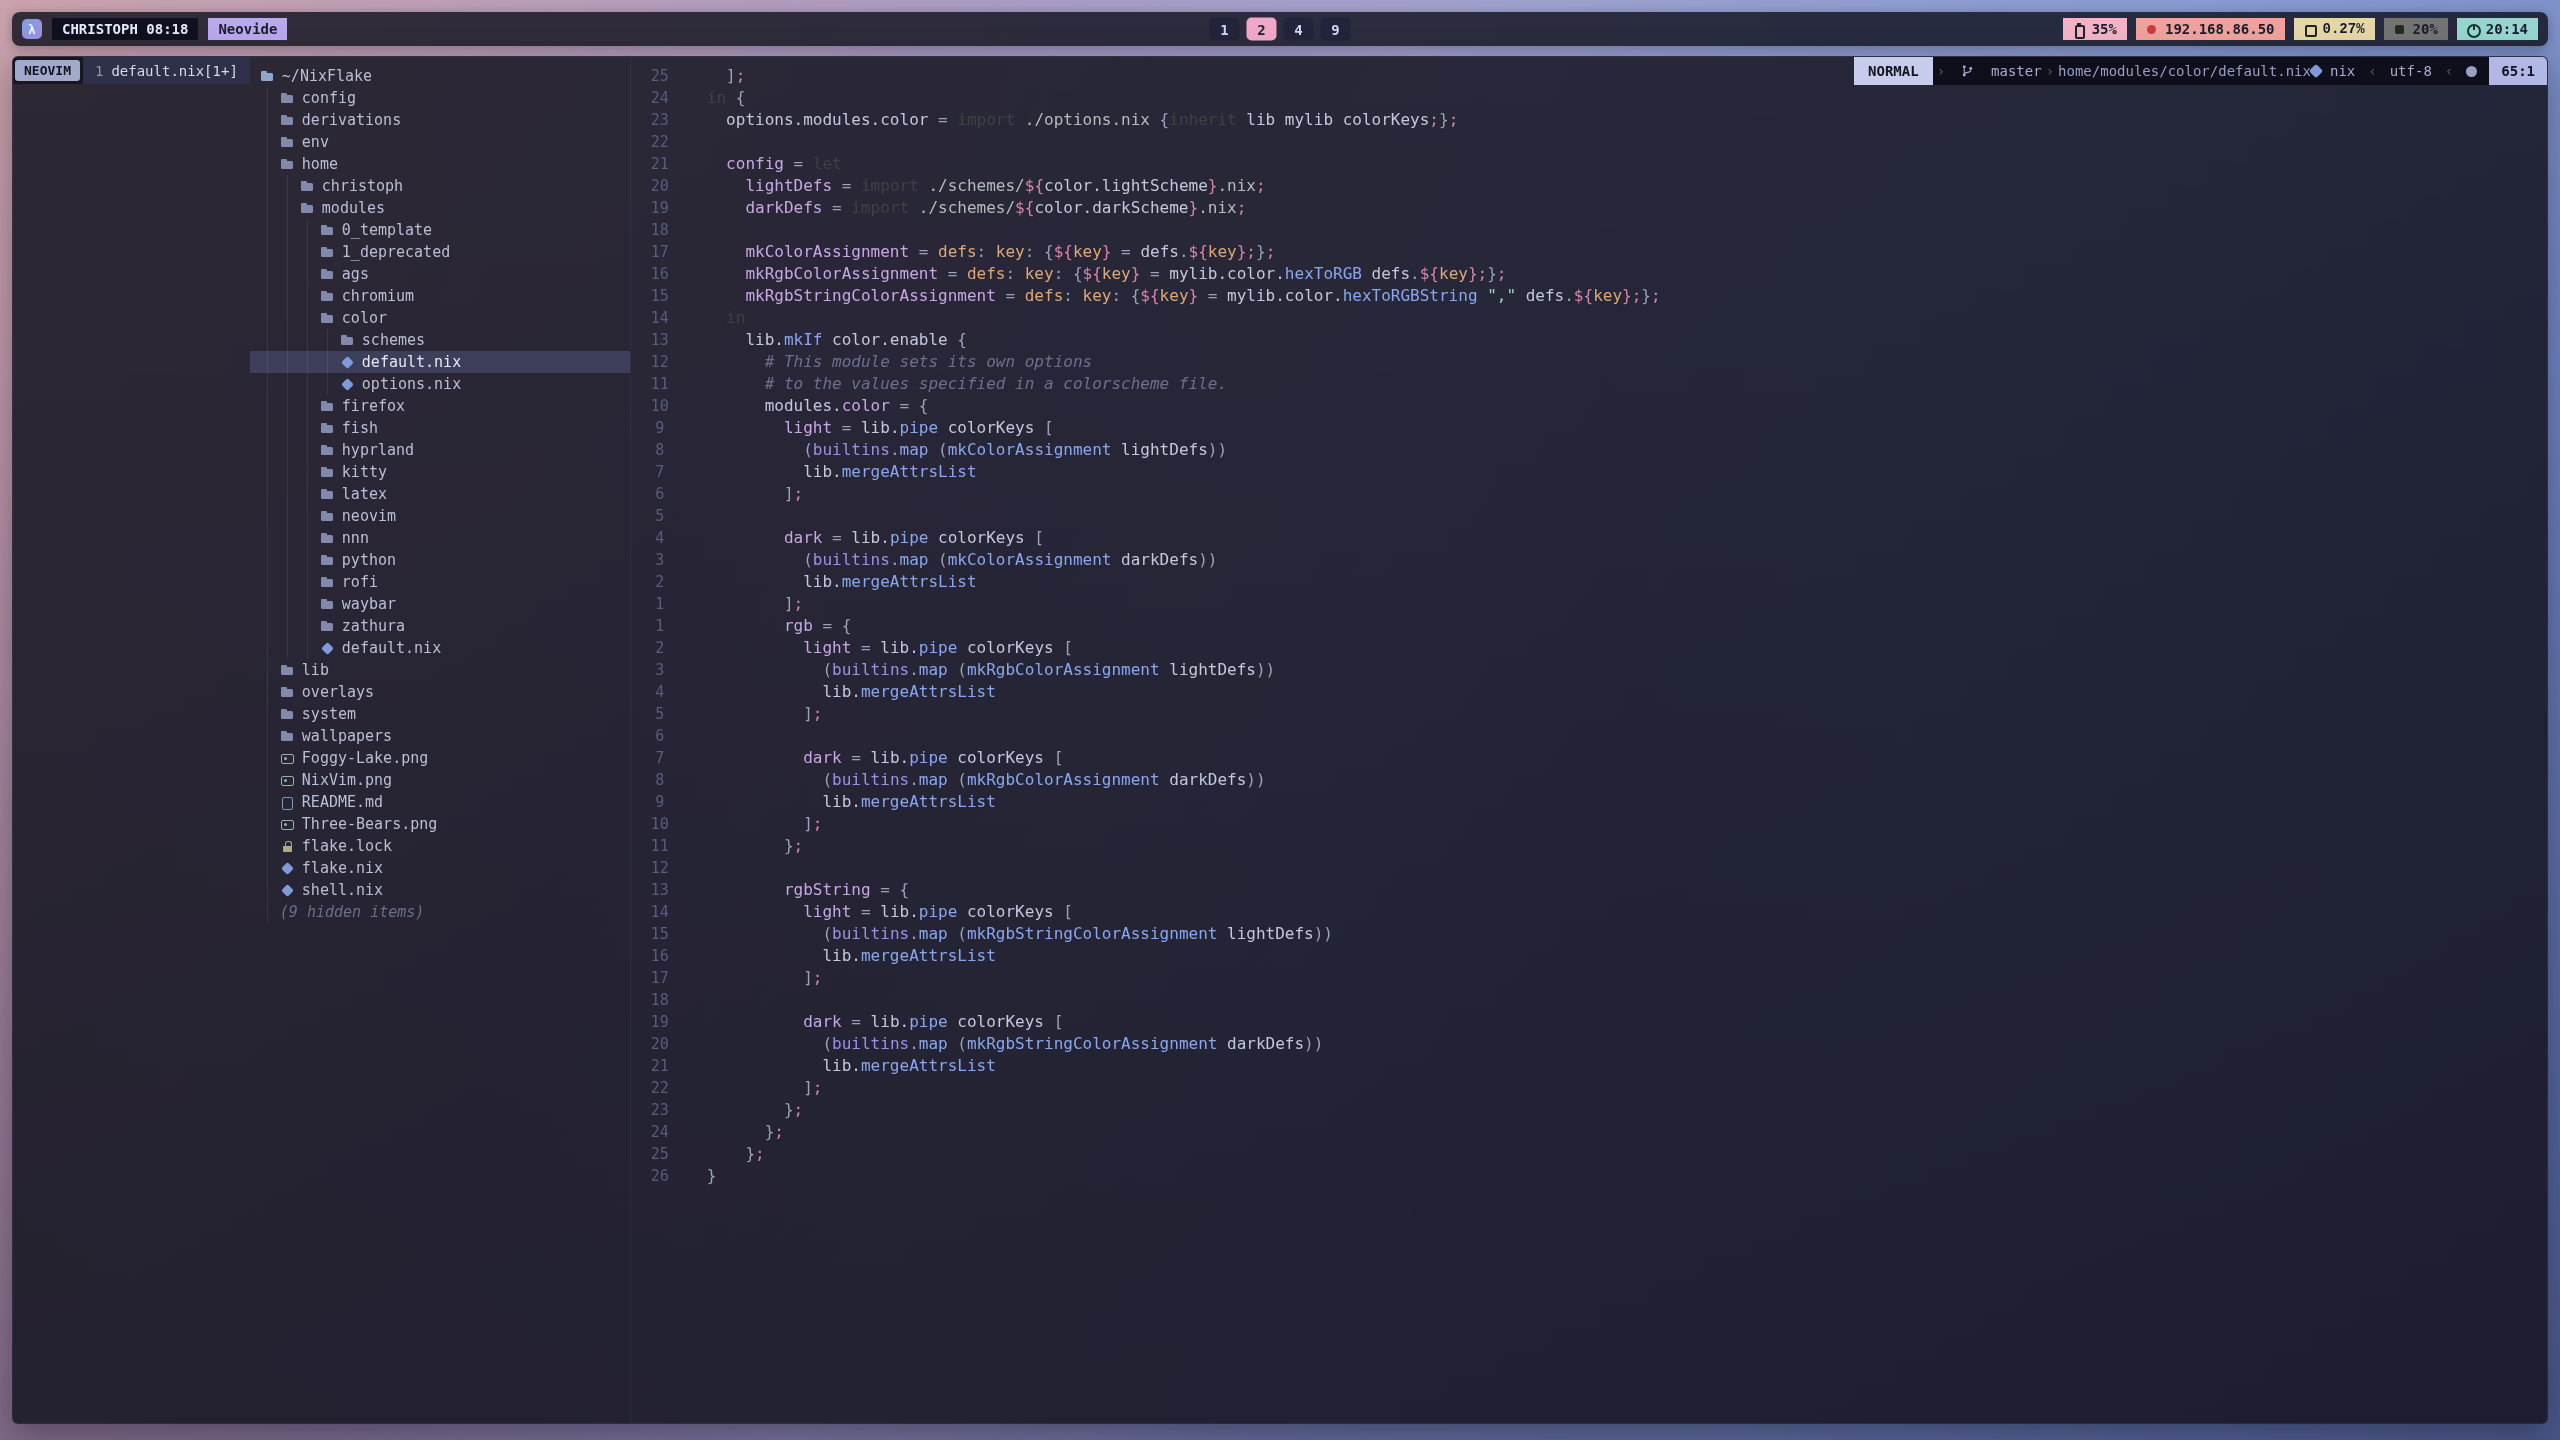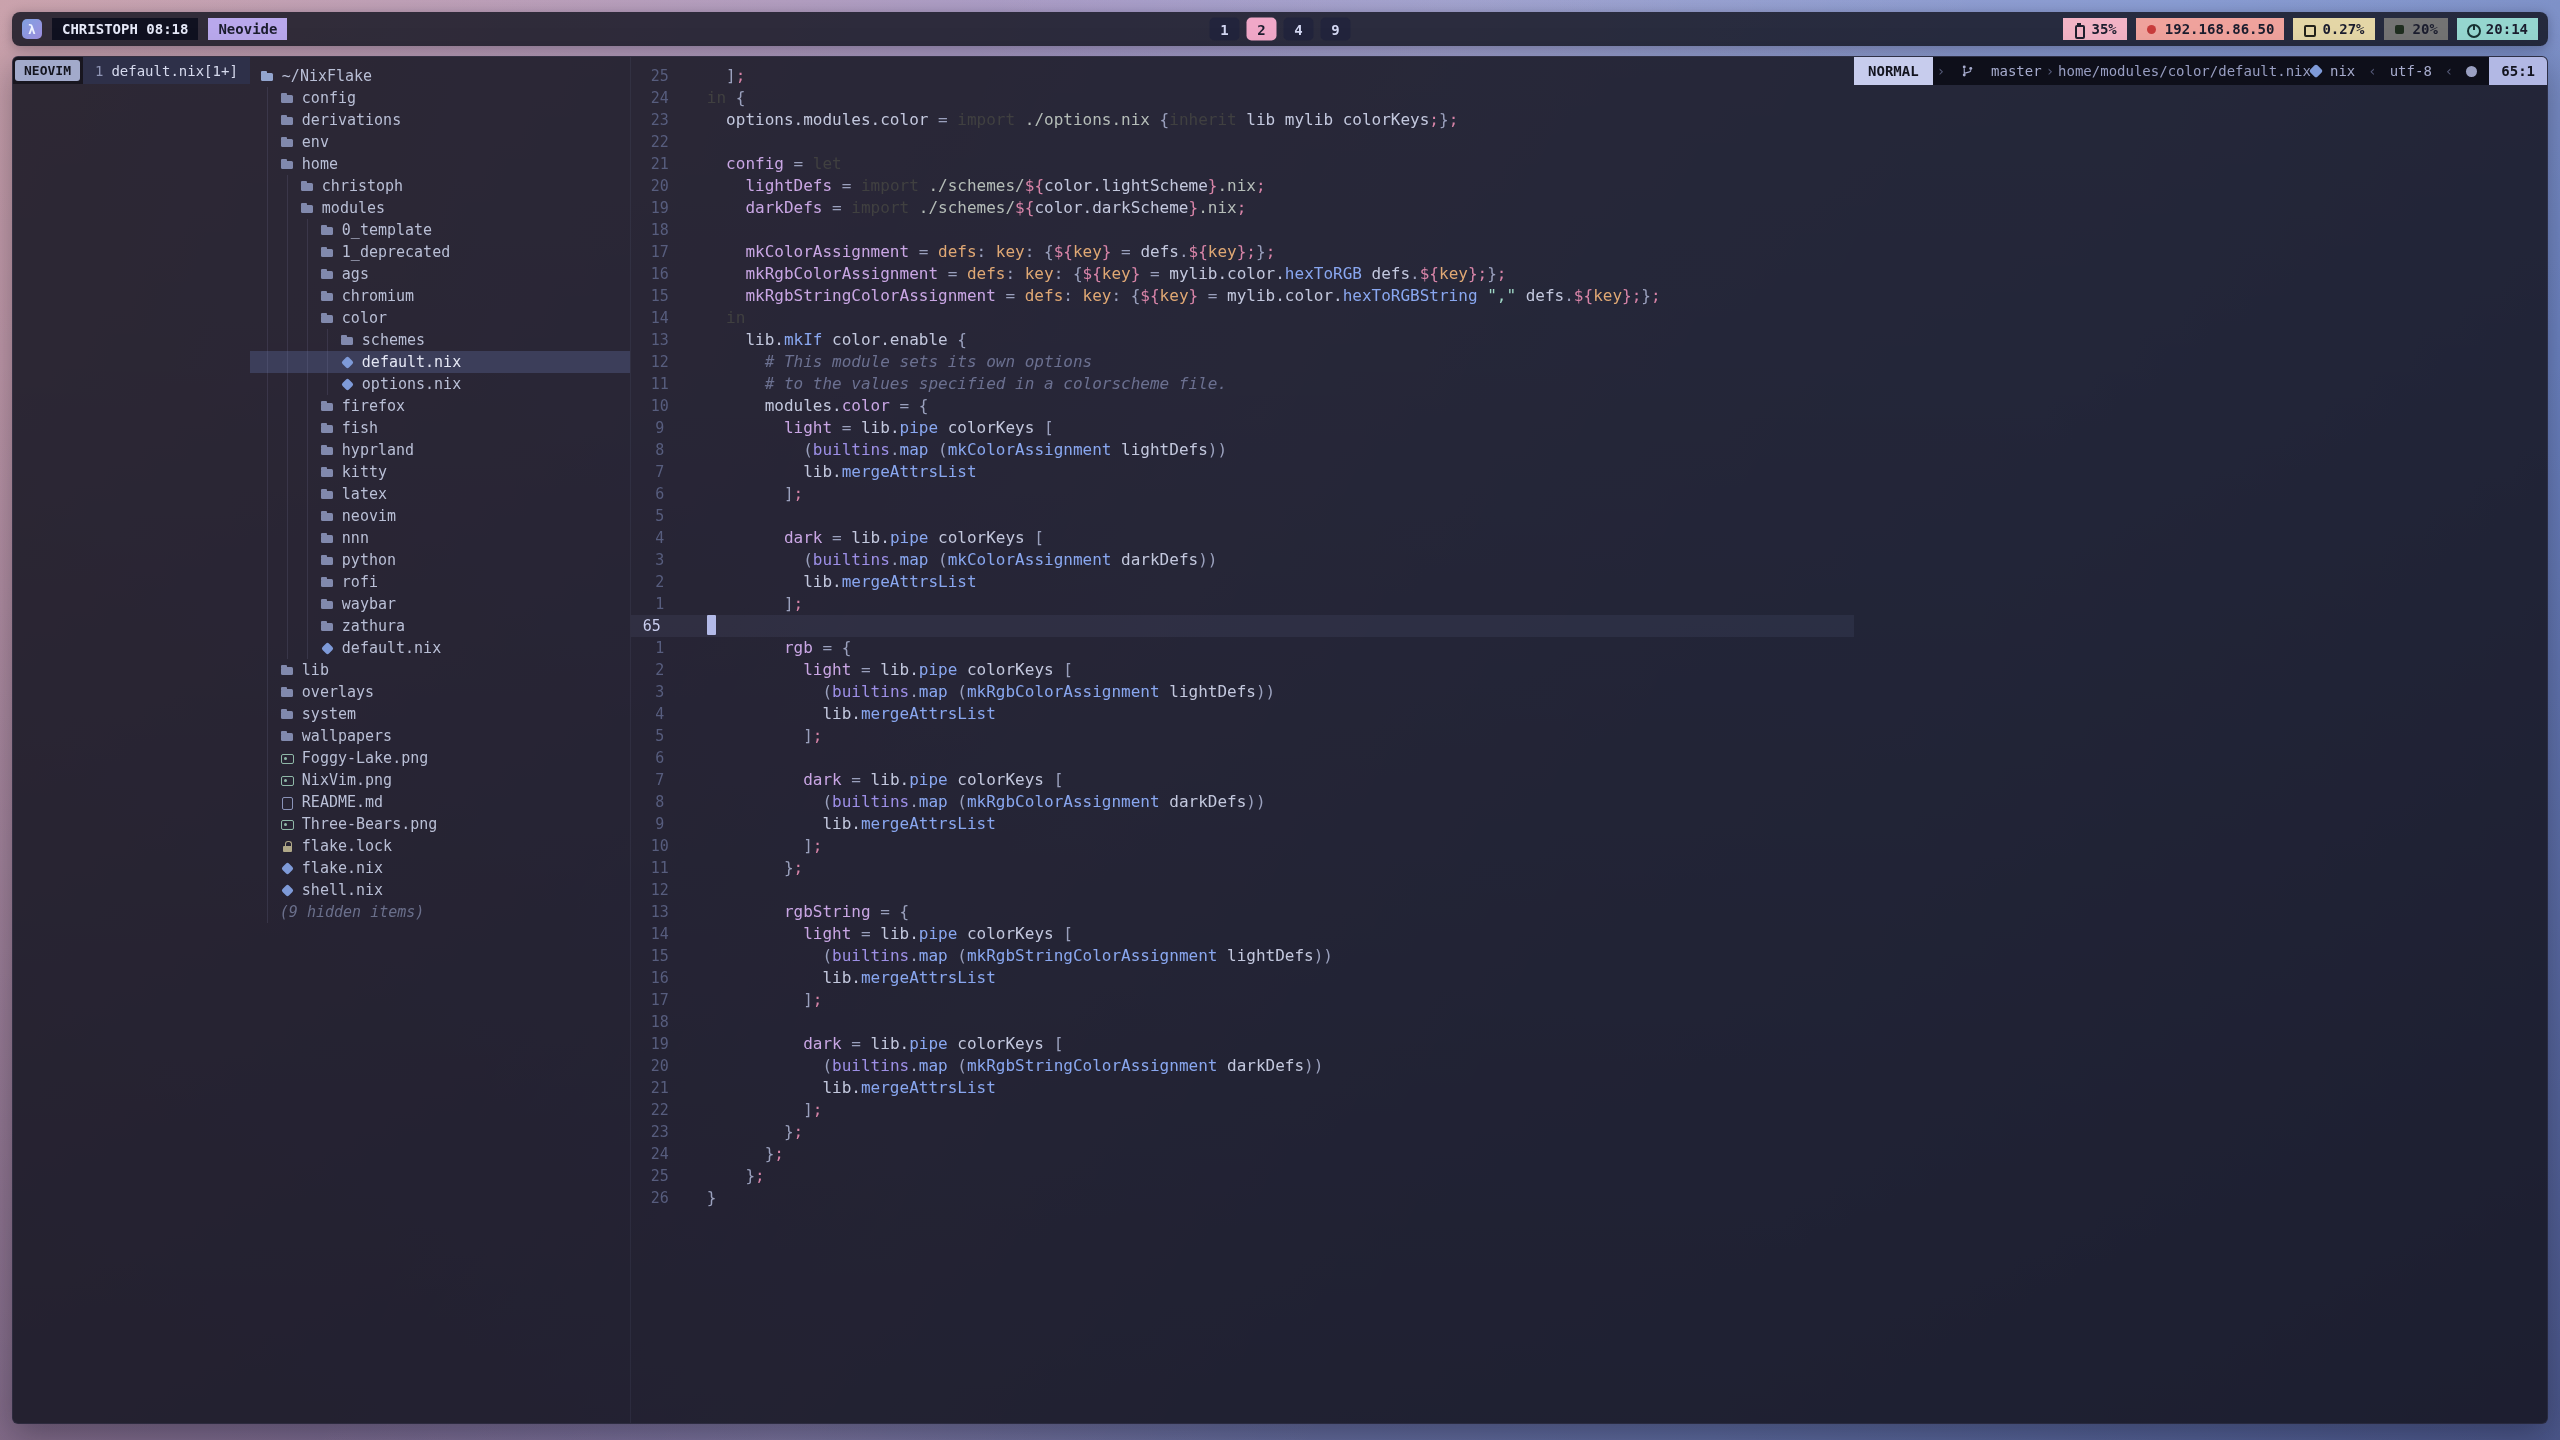--- a/index.html
+++ b/index.html
@@ -105,21 +105,21 @@
     </div>
   <div class="tb-right">
       <div class="pill" style="background: rgb(242, 179, 197);">
         <span class="mico power-icon"></span>
         <span>35%</span>
       </div>
       <div class="pill" style="background: rgb(239, 162, 156);">
         <span class="mico network-icon"></span>
         <span>192.168.86.50</span>
       </div>
-      <div class="pill" style="background: rgb(228, 214, 166);">
+      <div class="pill" style="background: rgb(228, 214, 166); font-family: Liberation Mono, monospace;">
         <span class="mico cpu-icon"></span>
         <span>0.27%</span>
       </div>
       <div class="pill" style="background: #737373;">
         <span class="mico memory-icon"></span>
         <span>20%</span>
       </div>
       <div class="pill" style="background: rgb(149, 214, 207);">
         <span class="mico clock-icon"></span>
         <span>20:14</span>
@@ -397,21 +397,20 @@
         <div class="cline"><span class="ln">10</span><span class="ctext"><span class="tk-p">      </span><span class="tk-w">modules.</span><span class="tk-v">color</span><span class="tk-p"> = {</span></span></div>
         <div class="cline"><span class="ln">9</span><span class="ctext"><span class="tk-p">        </span><span class="tk-v">light</span><span class="tk-p"> = </span><span class="tk-w">lib.</span><span class="tk-f">pipe</span><span class="tk-w"> colorKeys</span><span class="tk-p"> [</span></span></div>
         <div class="cline"><span class="ln">8</span><span class="ctext"><span class="tk-p">          (</span><span class="tk-b">builtins</span><span class="tk-p">.</span><span class="tk-f">map</span><span class="tk-p"> (</span><span class="tk-f">mkColorAssignment</span><span class="tk-w"> lightDefs</span><span class="tk-p">))</span></span></div>
         <div class="cline"><span class="ln">7</span><span class="ctext"><span class="tk-p">          </span><span class="tk-w">lib.</span><span class="tk-f">mergeAttrsList</span></span></div>
         <div class="cline"><span class="ln">6</span><span class="ctext"><span class="tk-p">        ]</span><span class="tk-s">;</span></span></div>
         <div class="cline"><span class="ln">5</span><span class="ctext"></span></div>
         <div class="cline"><span class="ln">4</span><span class="ctext"><span class="tk-p">        </span><span class="tk-v">dark</span><span class="tk-p"> = </span><span class="tk-w">lib.</span><span class="tk-f">pipe</span><span class="tk-w"> colorKeys</span><span class="tk-p"> [</span></span></div>
         <div class="cline"><span class="ln">3</span><span class="ctext"><span class="tk-p">          (</span><span class="tk-b">builtins</span><span class="tk-p">.</span><span class="tk-f">map</span><span class="tk-p"> (</span><span class="tk-f">mkColorAssignment</span><span class="tk-w"> darkDefs</span><span class="tk-p">))</span></span></div>
         <div class="cline"><span class="ln">2</span><span class="ctext"><span class="tk-p">          </span><span class="tk-w">lib.</span><span class="tk-f">mergeAttrsList</span></span></div>
         <div class="cline"><span class="ln">1</span><span class="ctext"><span class="tk-p">        ]</span><span class="tk-s">;</span></span></div>
-        <div class="cline cur"><span class="ln lncur">65</span><span class="ctext"><span class="cursor" style="background: rgb(179, 186, 232);"></span></span></div>
         <div class="cline"><span class="ln">1</span><span class="ctext"><span class="tk-p">        </span><span class="tk-v">rgb</span><span class="tk-p"> = {</span></span></div>
         <div class="cline"><span class="ln">2</span><span class="ctext"><span class="tk-p">          </span><span class="tk-v">light</span><span class="tk-p"> = </span><span class="tk-w">lib.</span><span class="tk-f">pipe</span><span class="tk-w"> colorKeys</span><span class="tk-p"> [</span></span></div>
         <div class="cline"><span class="ln">3</span><span class="ctext"><span class="tk-p">            (</span><span class="tk-b">builtins</span><span class="tk-p">.</span><span class="tk-f">map</span><span class="tk-p"> (</span><span class="tk-f">mkRgbColorAssignment</span><span class="tk-w"> lightDefs</span><span class="tk-p">))</span></span></div>
         <div class="cline"><span class="ln">4</span><span class="ctext"><span class="tk-p">            </span><span class="tk-w">lib.</span><span class="tk-f">mergeAttrsList</span></span></div>
         <div class="cline"><span class="ln">5</span><span class="ctext"><span class="tk-p">          ]</span><span class="tk-s">;</span></span></div>
         <div class="cline"><span class="ln">6</span><span class="ctext"></span></div>
         <div class="cline"><span class="ln">7</span><span class="ctext"><span class="tk-p">          </span><span class="tk-v">dark</span><span class="tk-p"> = </span><span class="tk-w">lib.</span><span class="tk-f">pipe</span><span class="tk-w"> colorKeys</span><span class="tk-p"> [</span></span></div>
         <div class="cline"><span class="ln">8</span><span class="ctext"><span class="tk-p">            (</span><span class="tk-b">builtins</span><span class="tk-p">.</span><span class="tk-f">map</span><span class="tk-p"> (</span><span class="tk-f">mkRgbColorAssignment</span><span class="tk-w"> darkDefs</span><span class="tk-p">))</span></span></div>
         <div class="cline"><span class="ln">9</span><span class="ctext"><span class="tk-p">            </span><span class="tk-w">lib.</span><span class="tk-f">mergeAttrsList</span></span></div>
         <div class="cline"><span class="ln">10</span><span class="ctext"><span class="tk-p">          ]</span><span class="tk-s">;</span></span></div>

